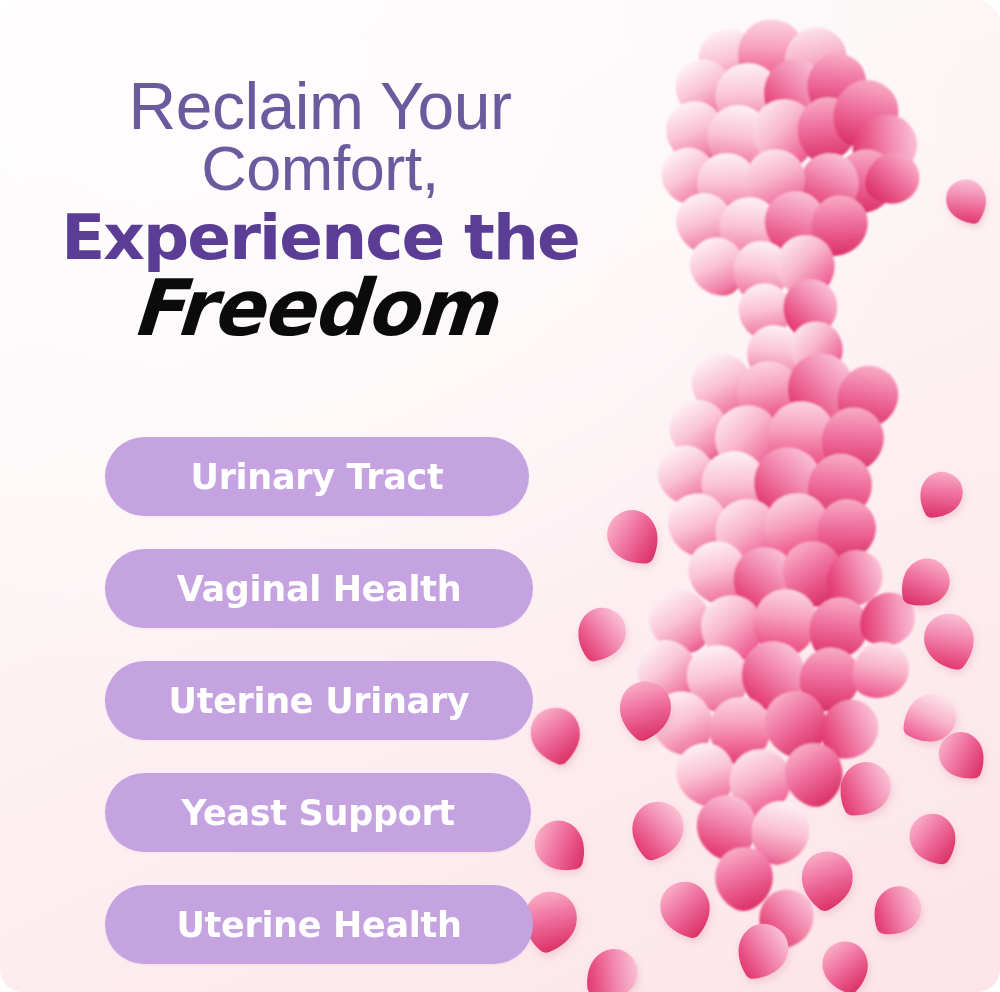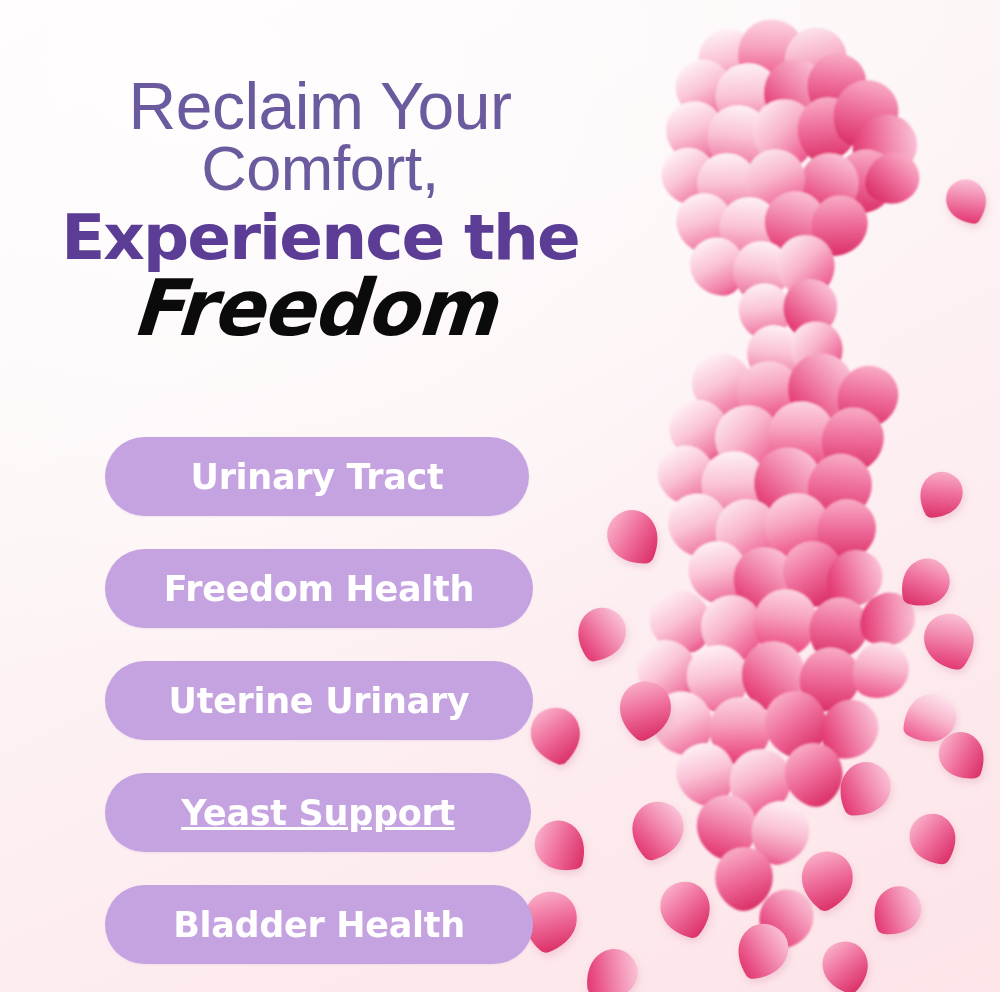--- a/index.html
+++ b/index.html
@@ -11,20 +11,21 @@
     font-family:"Liberation Sans", sans-serif;
   }
 
   #poster {
     position:relative;
     width:1000px; height:992px;
     overflow:hidden;
     background:
       radial-gradient(ellipse 150% 120% at 18% 6%, #fffdfe 0%, rgba(255,253,254,0) 55%),
       linear-gradient(155deg, #fdfbfc 0%, #fdf6f6 32%, #fdeef1 62%, #fde4e8 100%);
+    border-radius: 23px;
   }
 
   
   #artwork {
     position:absolute;
     left:500px; top:0;
     width:500px; height:992px;
   }
   #artwork svg { display:block; width:100%; height:100%; }
 
@@ -93,21 +94,21 @@
     font-family:"DejaVu Sans", sans-serif;
     font-weight:700;
     font-size:35px;
     letter-spacing:-0.3px;
     white-space:nowrap;
     box-shadow:0 1px 2px rgba(140,100,180,0.10);
   }
   .pill.w0 { width:424px; }
   .pill.w1 { width:428px; }
   .pill.w2 { width:428px; }
-  .pill.w3 { width:426px;text-decoration:underline; }
+  .pill.w3 { width:426px; }
   .pill.w4 { width:428px; }
 </style>
 </head>
 <body>
 
 <div id="poster">
 
   <div id="artwork">
     <svg viewBox="0 0 500 992" preserveAspectRatio="xMidYMid slice" aria-hidden="true">
       <defs>
@@ -296,26 +297,26 @@
     <div class="line-light l2">Comfort,</div>
     <div class="line-bold">Experience the</div>
     <div class="line-script">Freedom</div>
   </div>
 
   <div id="pills">
     <div class="pill w0">
       <span>Urinary Tract</span>
     </div>
     <div class="pill w1">
-      <span>Freedom Health</span>
+      <span>Vaginal Health</span>
     </div>
     <div class="pill w2">
       <span>Uterine Urinary</span>
     </div>
     <div class="pill w3">
       <span>Yeast Support</span>
     </div>
     <div class="pill w4">
-      <span>Bladder Health</span>
+      <span>Uterine Health</span>
     </div>
   </div>
 
 </div>
 
 </body></html>

